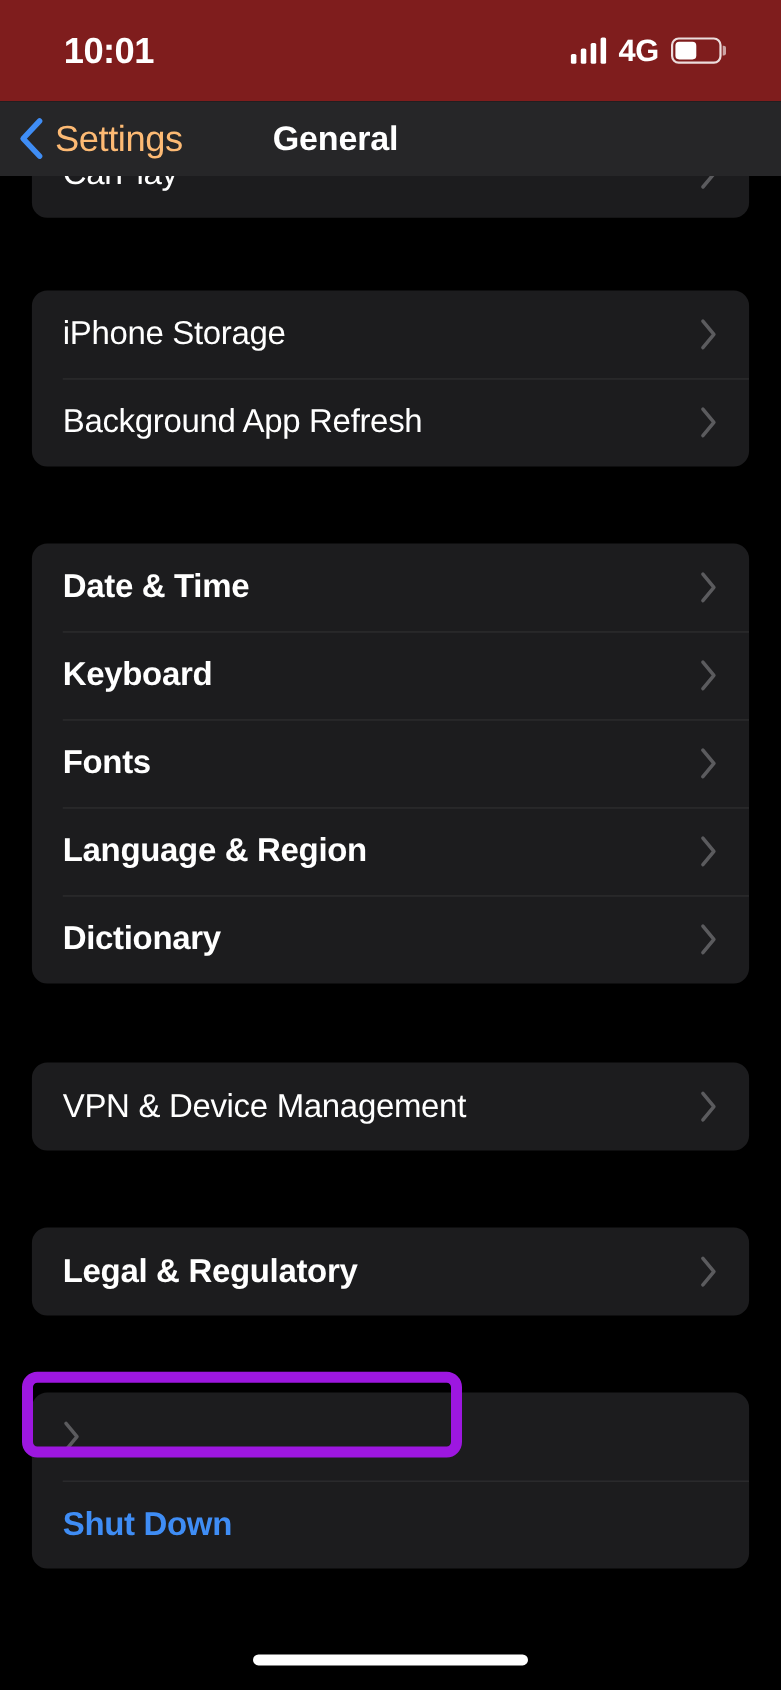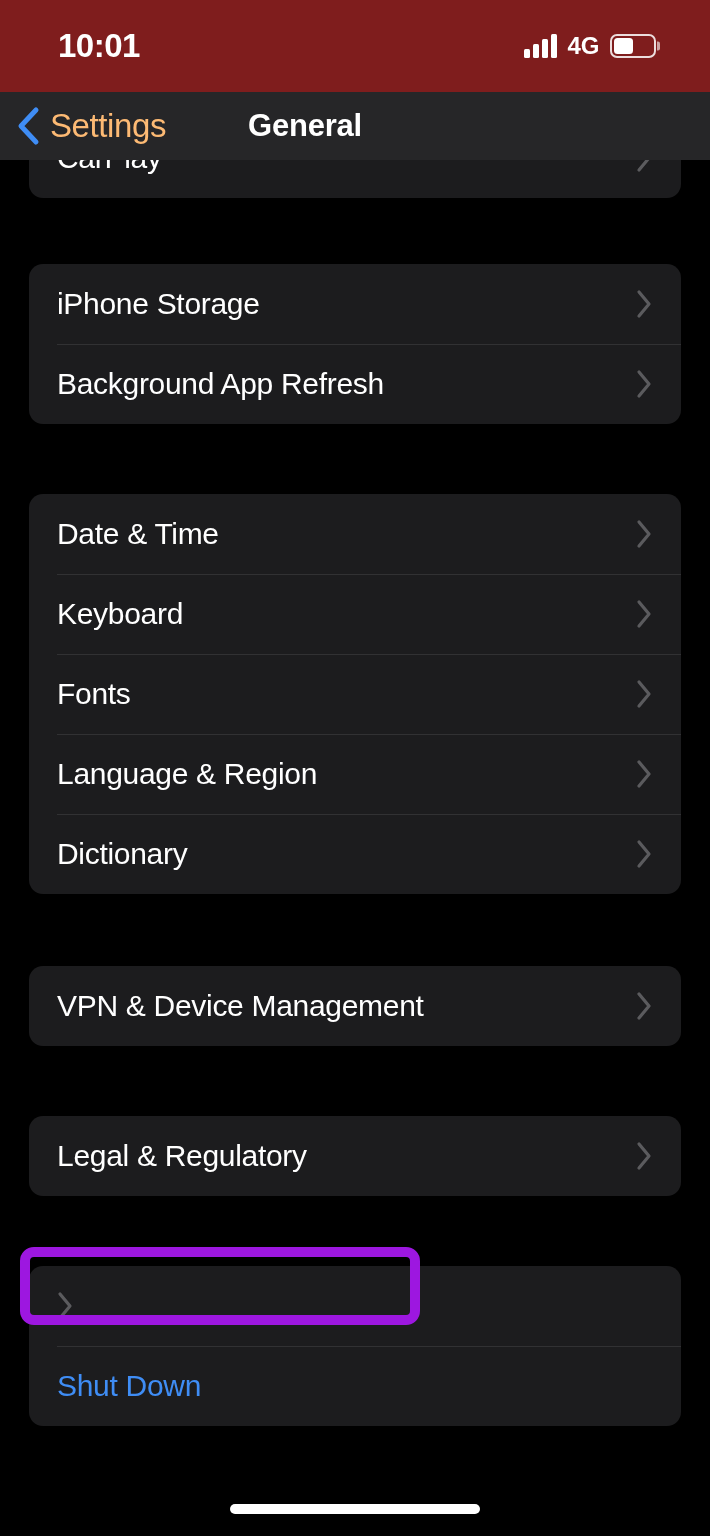--- a/index.html
+++ b/index.html
@@ -54,21 +54,21 @@
     width: 5.5px;
     background: #ffffff;
     border-radius: 1.5px;
   }
   .signal-bars i:nth-child(1) { height: 9px; }
   .signal-bars i:nth-child(2) { height: 14px; }
   .signal-bars i:nth-child(3) { height: 19px; }
   .signal-bars i:nth-child(4) { height: 24px; }
   #carrier-tech {
     color: #ffffff;
-    font-size: 24px;
+    font-size: 28px;
     font-weight: bold;
     letter-spacing: -0.3px;
   }
   #battery {
     position: relative;
     width: 46px;
     height: 24px;
     border: 2.5px solid rgba(255,255,255,0.85);
     border-radius: 7px;
     padding: 2px;
@@ -138,21 +138,21 @@
     z-index: 10;
   }
 
   .group {
     margin: 0 29px;
     background: #1c1c1e;
     border-radius: 14px;
     overflow: hidden;
   }
   .group.spaced-sm { margin-top: 66px; }
-  .group.spaced-lg { margin-top: 70px; }
+  .group.spaced-lg { margin-top: 70px; font-weight: bold; }
   .group.spaced-xl { margin-top: 72px; }
 
   .row {
     position: relative;
     height: 80px;
     display: flex;
     align-items: center;
     padding: 0 28px 0 28px;
     cursor: pointer;
   }

